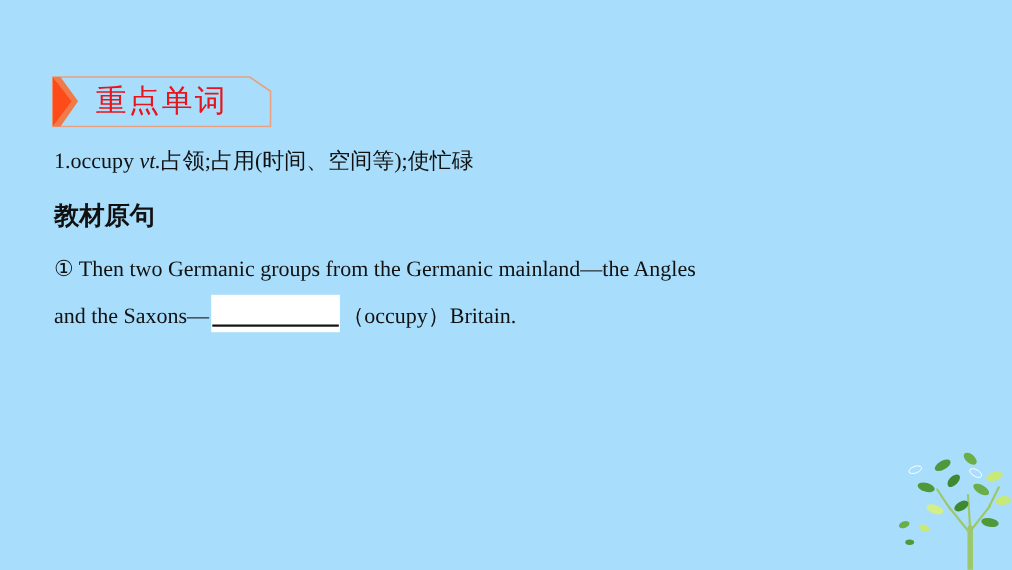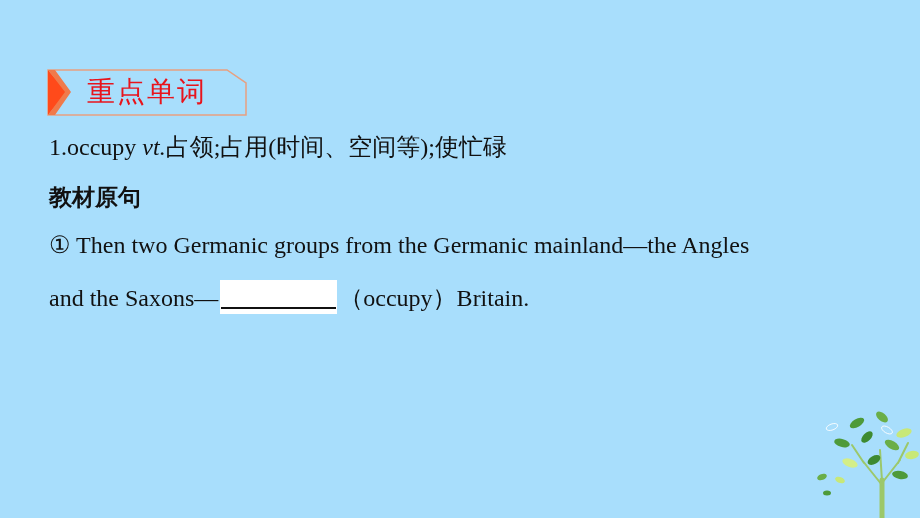--- a/index.html
+++ b/index.html
@@ -9,25 +9,25 @@
     font-family: "Liberation Serif", "DejaVu Serif", serif;
     color: #111;
   }
   .label-box { position: absolute; left: 47px; top: 69px; width: 227px; height: 47px; }
   .label-box svg { position: absolute; left: 0; top: 0; }
   .label-text {
     position: absolute; left: 40px; top: 4px;
     font-family: "DejaVu Sans", sans-serif;
     font-size: 28px; color: #E8141C; letter-spacing: 2px; line-height: 38px;
   }
-  .line { position: absolute; left: 49px; font-size: 24px; line-height: 30px; white-space: nowrap; }
+  .line { position: absolute; left: 49px; font-size: 20px; line-height: 30px; white-space: nowrap; }
   .l1 { top: 132px; }
   .l2 { top: 182px; font-family: "DejaVu Sans", sans-serif; font-weight: bold; font-size: 23px; }
   .l3 { top: 230px; }
-  .l4 { top: 280px; }
+  .l4 { top: 268px; }
   .ital { font-style: italic; }
   .blank {
     display: inline-block; width: 117px; height: 34px; background: #fff;
     vertical-align: -8px; margin: 0 2px; position: relative;
   }
   .blank::after {
     content: ""; position: absolute; left: 1px; right: 1px; bottom: 5px;
     height: 2px; background: #111;
   }
   .tree { position: absolute; left: 812px; top: 405px; width: 108px; height: 113px; }

